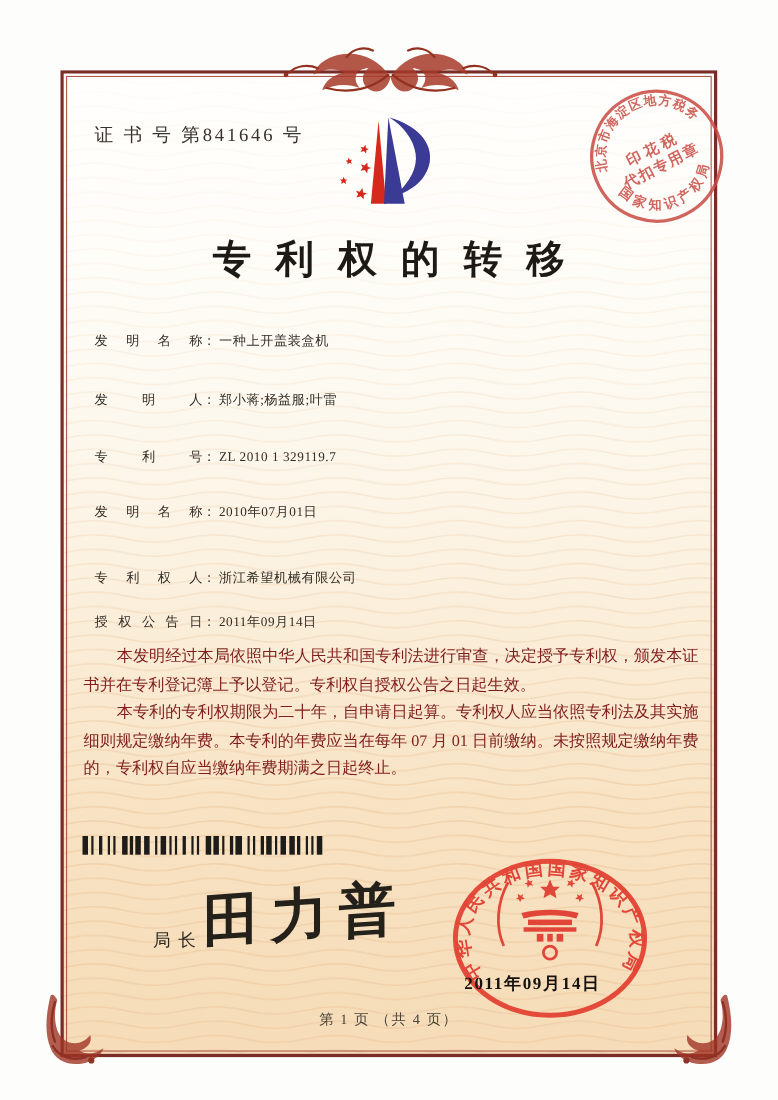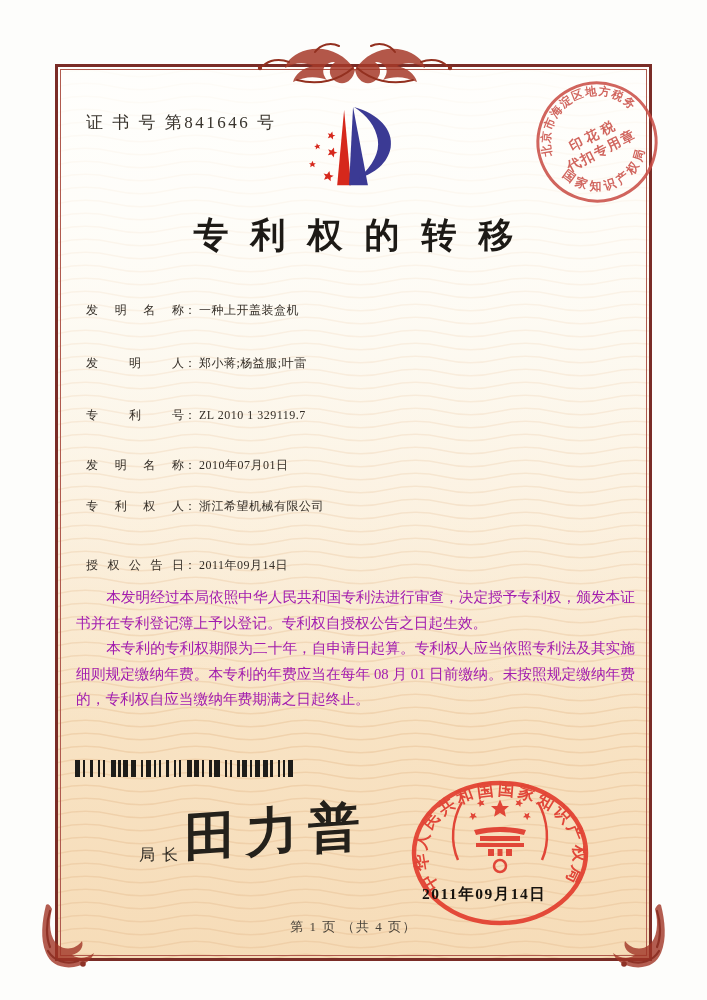--- a/index.html
+++ b/index.html
@@ -19,21 +19,21 @@
   .waves{position:absolute;inset:0;width:100%;height:100%;opacity:.65;}
   .fade{position:absolute;inset:0;background:linear-gradient(180deg,rgba(255,255,253,.92) 0%,rgba(255,255,253,.8) 16%,rgba(255,255,253,.45) 42%,rgba(255,255,253,0) 75%);}
   
   .cert-no{left:86px;top:111px;font-size:17px;letter-spacing:2.5px;color:#38332c;}
   .title{left:0;right:0;top:212px;text-align:center;font-size:35px;font-weight:700;
          letter-spacing:22px;padding-left:22px;color:#1d1a16;}
   .frow{left:86px;font-size:12px;color:#332d26;white-space:nowrap;}
   .flabel{display:inline-block;width:98px;text-align:justify;text-align-last:justify;vertical-align:bottom;}
   .fvalue{margin-left:3px;letter-spacing:.5px;}
   .paras{left:76px;top:585px;width:559px;font-size:14.7px;line-height:25.6px;
-         text-align:justify;color:#a21caf;}
+         text-align:justify;color:#7f1d1d;}
   .paras p{margin:0;text-indent:2.05em;}
   .barcode{left:75px;top:760px;width:221px;height:17px;display:flex;align-items:stretch;}
   .barcode div{background:#1d1c19;height:100%;}
   .barcode div.sp{background:transparent;}
   .director{left:139px;top:845px;font-size:16px;letter-spacing:7px;color:#2e2a23;}
   .signature{left:184px;top:797px;font-size:52px;font-weight:600;color:#24211b;
              letter-spacing:10px;transform:rotate(-4deg) skewX(-4deg);}
   .seal-date{left:422px;top:884px;font-size:15.5px;letter-spacing:1.5px;color:#15120e;
              font-weight:600;z-index:6;}
   .footer{left:0;right:0;top:918px;text-align:center;font-size:13px;letter-spacing:1.5px;color:#4a443b;}
@@ -123,30 +123,30 @@
 </div>
 <div class="abs frow" style="top:355px">
   <span class="flabel">发明人</span><span>：</span><span class="fvalue">郑小蒋;杨益服;叶雷</span>
 </div>
 <div class="abs frow" style="top:407px">
   <span class="flabel">专利号</span><span>：</span><span class="fvalue">ZL 2010 1 329119.7</span>
 </div>
 <div class="abs frow" style="top:457px">
   <span class="flabel">发明名称</span><span>：</span><span class="fvalue">2010年07月01日</span>
 </div>
-<div class="abs frow" style="top:498px">
+<div class="abs frow" style="top:517px">
   <span class="flabel">专利权人</span><span>：</span><span class="fvalue">浙江希望机械有限公司</span>
 </div>
 <div class="abs frow" style="top:557px">
   <span class="flabel">授权公告日</span><span>：</span><span class="fvalue">2011年09月14日</span>
 </div>
 
 <div class="abs paras">
   <p>本发明经过本局依照中华人民共和国专利法进行审查，决定授予专利权，颁发本证书并在专利登记簿上予以登记。专利权自授权公告之日起生效。</p>
-  <p>本专利的专利权期限为二十年，自申请日起算。专利权人应当依照专利法及其实施细则规定缴纳年费。本专利的年费应当在每年 08 月 01 日前缴纳。未按照规定缴纳年费的，专利权自应当缴纳年费期满之日起终止。</p>
+  <p>本专利的专利权期限为二十年，自申请日起算。专利权人应当依照专利法及其实施细则规定缴纳年费。本专利的年费应当在每年 07 月 01 日前缴纳。未按照规定缴纳年费的，专利权自应当缴纳年费期满之日起终止。</p>
 </div>
 
 <div class="abs barcode">
     <div style="width: 5.08046px;"></div>
     <div class="sp" style="width: 2.54023px;"></div>
     <div style="width: 2.54023px;"></div>
     <div class="sp" style="width: 5.08046px;"></div>
     <div style="width: 2.54023px;"></div>
     <div class="sp" style="width: 5.08046px;"></div>
     <div style="width: 2.54023px;"></div>

